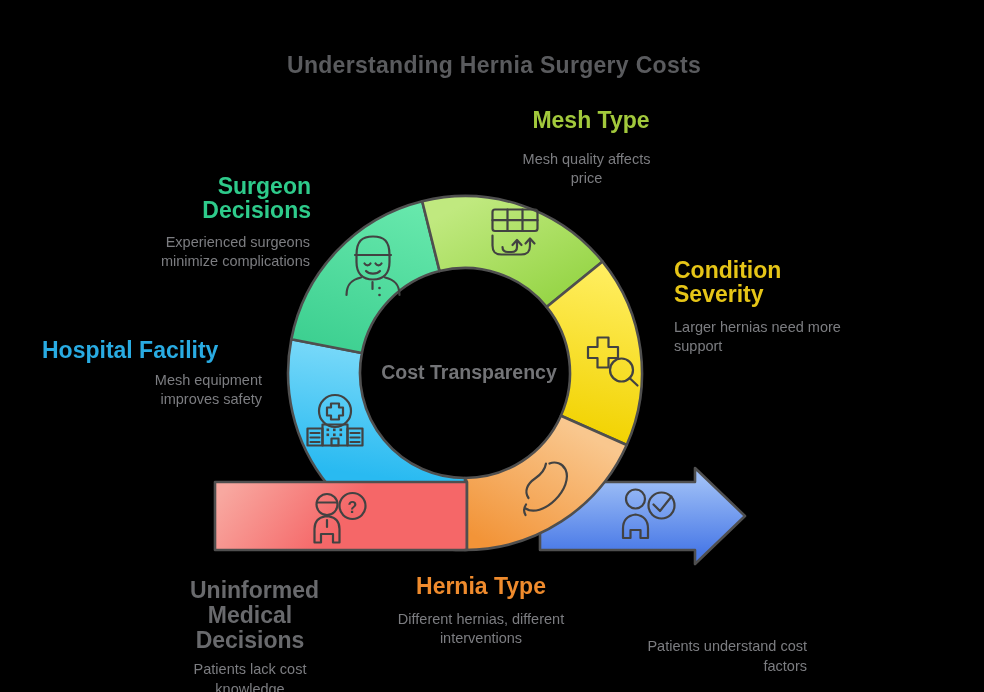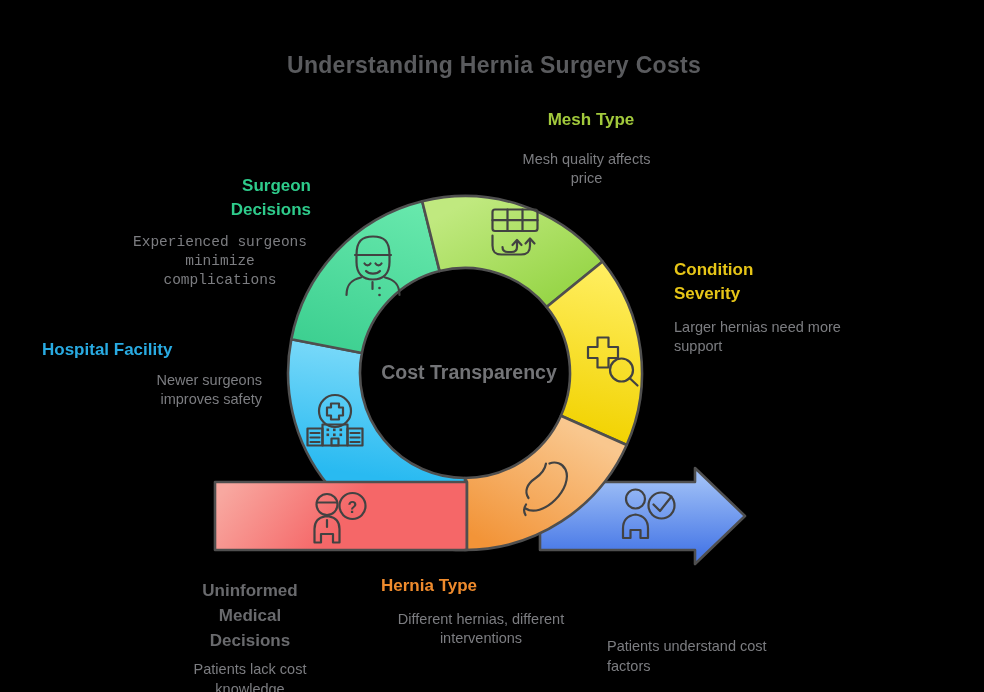--- a/index.html
+++ b/index.html
@@ -6,40 +6,40 @@
   .stage{
     position:relative;width:984px;height:692px;background:#000;overflow:hidden;
     font-family:"Liberation Sans","DejaVu Sans",sans-serif;
   }
   .stage svg{position:absolute;left:0;top:0;}
   .txt{position:absolute;margin:0;}
   .title{
     left:194px;top:50px;width:600px;text-align:center;
     font-size:23px;font-weight:bold;color:#5a5b5e;line-height:30px;letter-spacing:.3px;
   }
-  .h{font-size:17px;font-weight:bold;line-height:24px;}
+  .h{font-size:23px;font-weight:bold;line-height:24px;}
   .d{font-size:14.5px;color:#7c7d81;line-height:19px;}
   .h-mesh{left:491px;top:108px;width:200px;text-align:center;color:#a2c93c;}
   .d-mesh{left:514px;top:150px;width:145px;text-align:center;}
   .h-surgeon{right:673px;top:174px;width:140px;text-align:right;color:#2ecb8b;}
-  .d-surgeon{right:674px;top:233px;width:180px;text-align:center;font-family:Liberation Mono, monospace;}
+  .d-surgeon{right:674px;top:233px;width:180px;text-align:right;}
   .h-hospital{right:722px;top:338px;width:220px;text-align:left;color:#29abe2;}
   .d-hospital{right:722px;top:371px;width:160px;text-align:right;}
   .h-condition{left:674px;top:258px;width:120px;text-align:left;color:#e6c517;}
   .d-condition{left:674px;top:318px;width:175px;text-align:left;}
   .center-label{
     left:339px;top:359px;width:260px;text-align:center;
     font-size:19.5px;font-weight:bold;color:#737477;line-height:26px;
   }
   .h-uninformed{left:190px;top:578px;width:120px;text-align:center;color:#696a6d;line-height:25px;}
   .d-uninformed{left:160px;top:659px;width:180px;text-align:center;line-height:20px;}
-  .h-hernia{left:381px;top:574px;width:200px;text-align:left;color:#ef8b2d;}
+  .h-hernia{left:381px;top:574px;width:200px;text-align:center;color:#ef8b2d;}
   .d-hernia{left:391px;top:610px;width:180px;text-align:center;line-height:19px;}
   .h-informed{left:597px;top:574px;width:220px;text-align:center;color:#696a6d;line-height:25px;}
-  .d-informed{left:607px;top:636px;width:200px;text-align:left;line-height:20px;}
+  .d-informed{left:607px;top:636px;width:200px;text-align:right;line-height:20px;}
 </style>
 </head>
 <body>
 
 <div class="stage">
 
   <svg width="984" height="692" viewBox="0 0 984 692">
     <defs>
       <linearGradient id="gGreen" gradientUnits="userSpaceOnUse" x1="400" y1="200" x2="340" y2="360">
         <stop offset="0" stop-color="#67e8ac"></stop>
@@ -151,21 +151,21 @@
 
   <div class="txt title">Understanding Hernia Surgery Costs</div>
 
   <div class="txt h h-mesh">Mesh Type</div>
   <div class="txt d d-mesh">Mesh quality affects price</div>
 
   <div class="txt h h-surgeon">Surgeon Decisions</div>
   <div class="txt d d-surgeon">Experienced surgeons minimize complications</div>
 
   <div class="txt h h-hospital">Hospital Facility</div>
-  <div class="txt d d-hospital">Newer surgeons improves safety</div>
+  <div class="txt d d-hospital">Mesh equipment improves safety</div>
 
   <div class="txt h h-condition">Condition Severity</div>
   <div class="txt d d-condition">Larger hernias need more support</div>
 
   <div class="txt center-label">Cost Transparency</div>
 
   <div class="txt h h-uninformed">Uninformed Medical Decisions</div>
   <div class="txt d d-uninformed">Patients lack cost knowledge</div>
 
   <div class="txt h h-hernia">Hernia Type</div>

